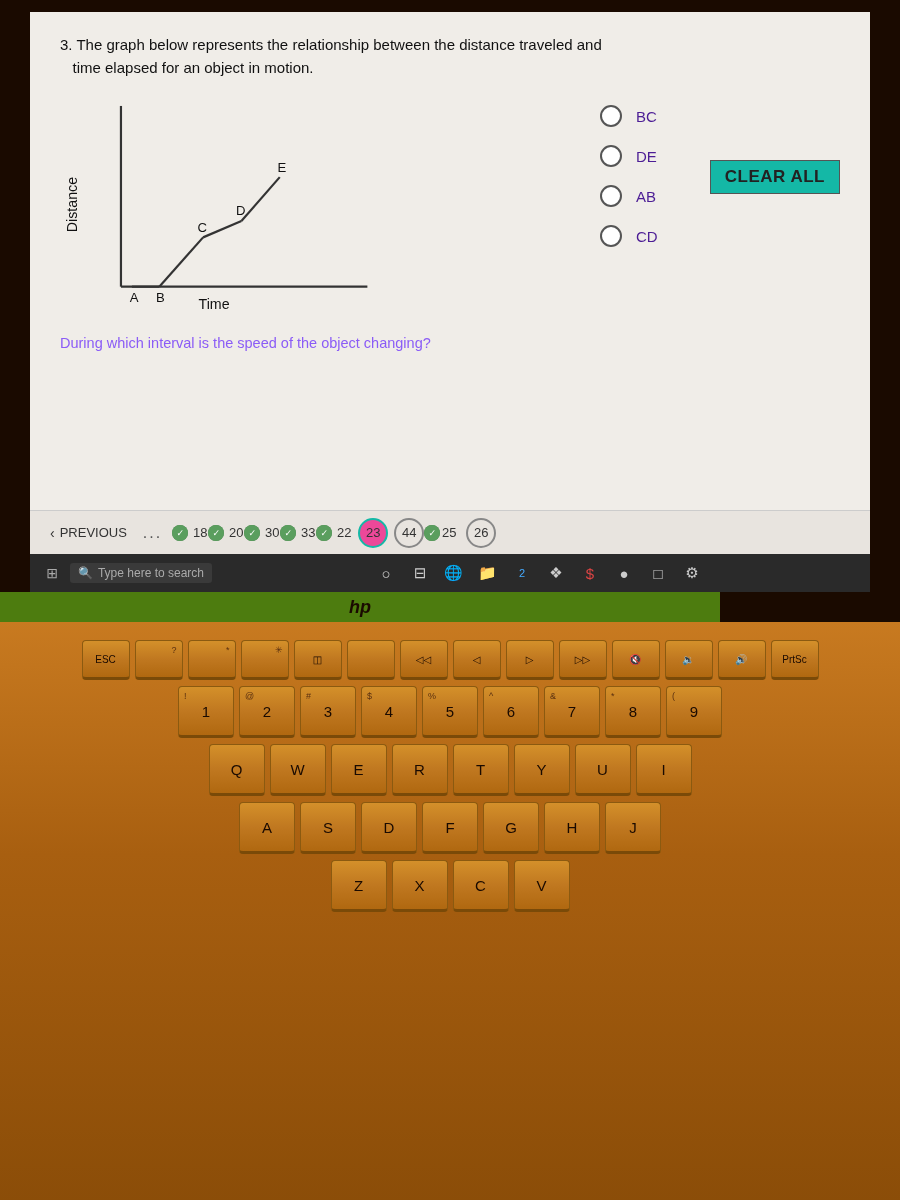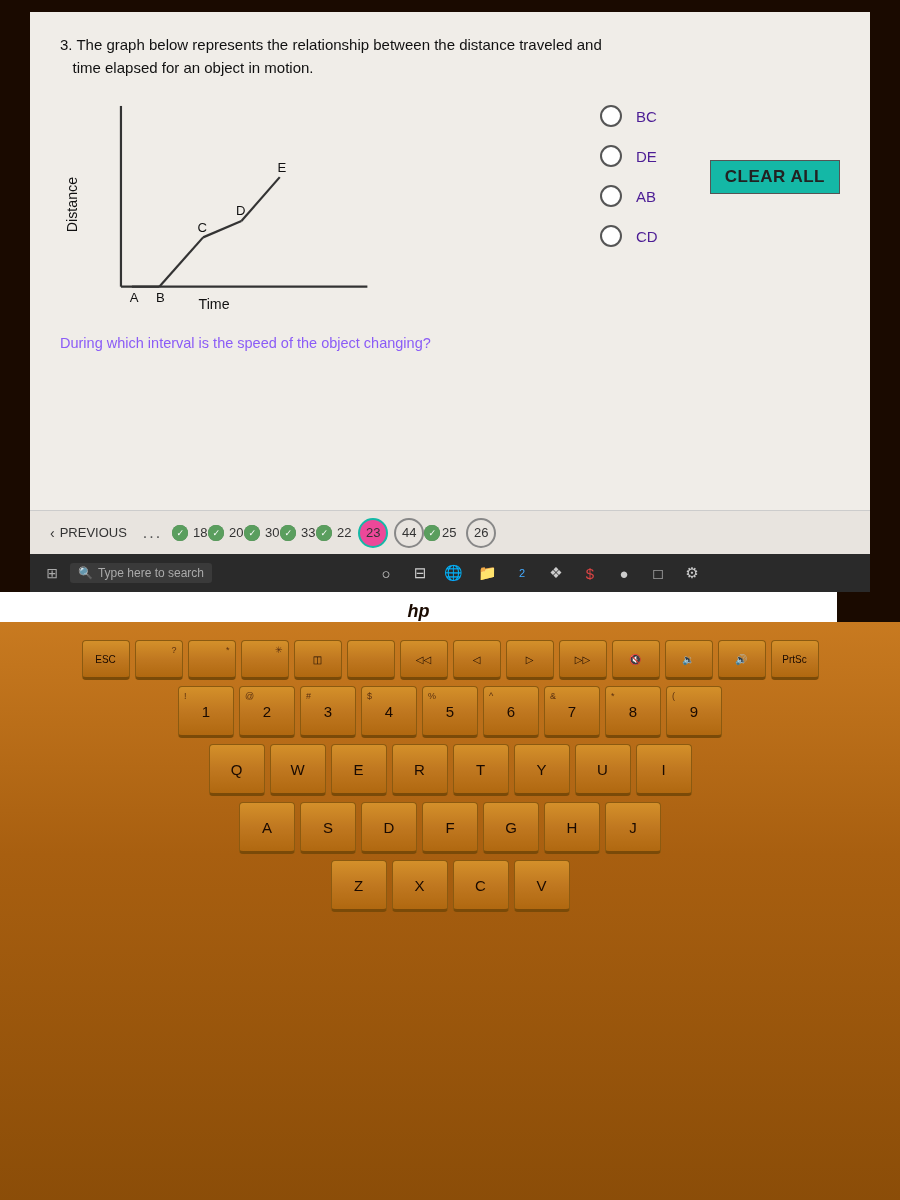--- a/index.html
+++ b/index.html
@@ -494,21 +494,21 @@
         <div class="taskbar-icon" style="color:#d44;">$</div>
         <div class="taskbar-icon">●</div>
         <div class="taskbar-icon">□</div>
         <div class="taskbar-icon">⚙</div>
       </div>
     </div>
 
   </div>
 </div>
 
-<div style="width:837px; height:30px; background:#ffffff; display:flex; align-items:flex-end; justify-content:center;">
+<div style="width:720px; height:30px; background:#4d7c0f; display:flex; align-items:center; justify-content:center;">
   <div style="font-size:18px; font-weight:900; color:#1a0a00; font-style:italic;">hp</div>
 </div>
 
 <div class="laptop-body">
 
   <div class="keyboard-area">
 
     <div class="keyboard-row fn-row">
       <div class="key key-fn">
           <span class="key-main" style="font-size:10px;">ESC</span>

